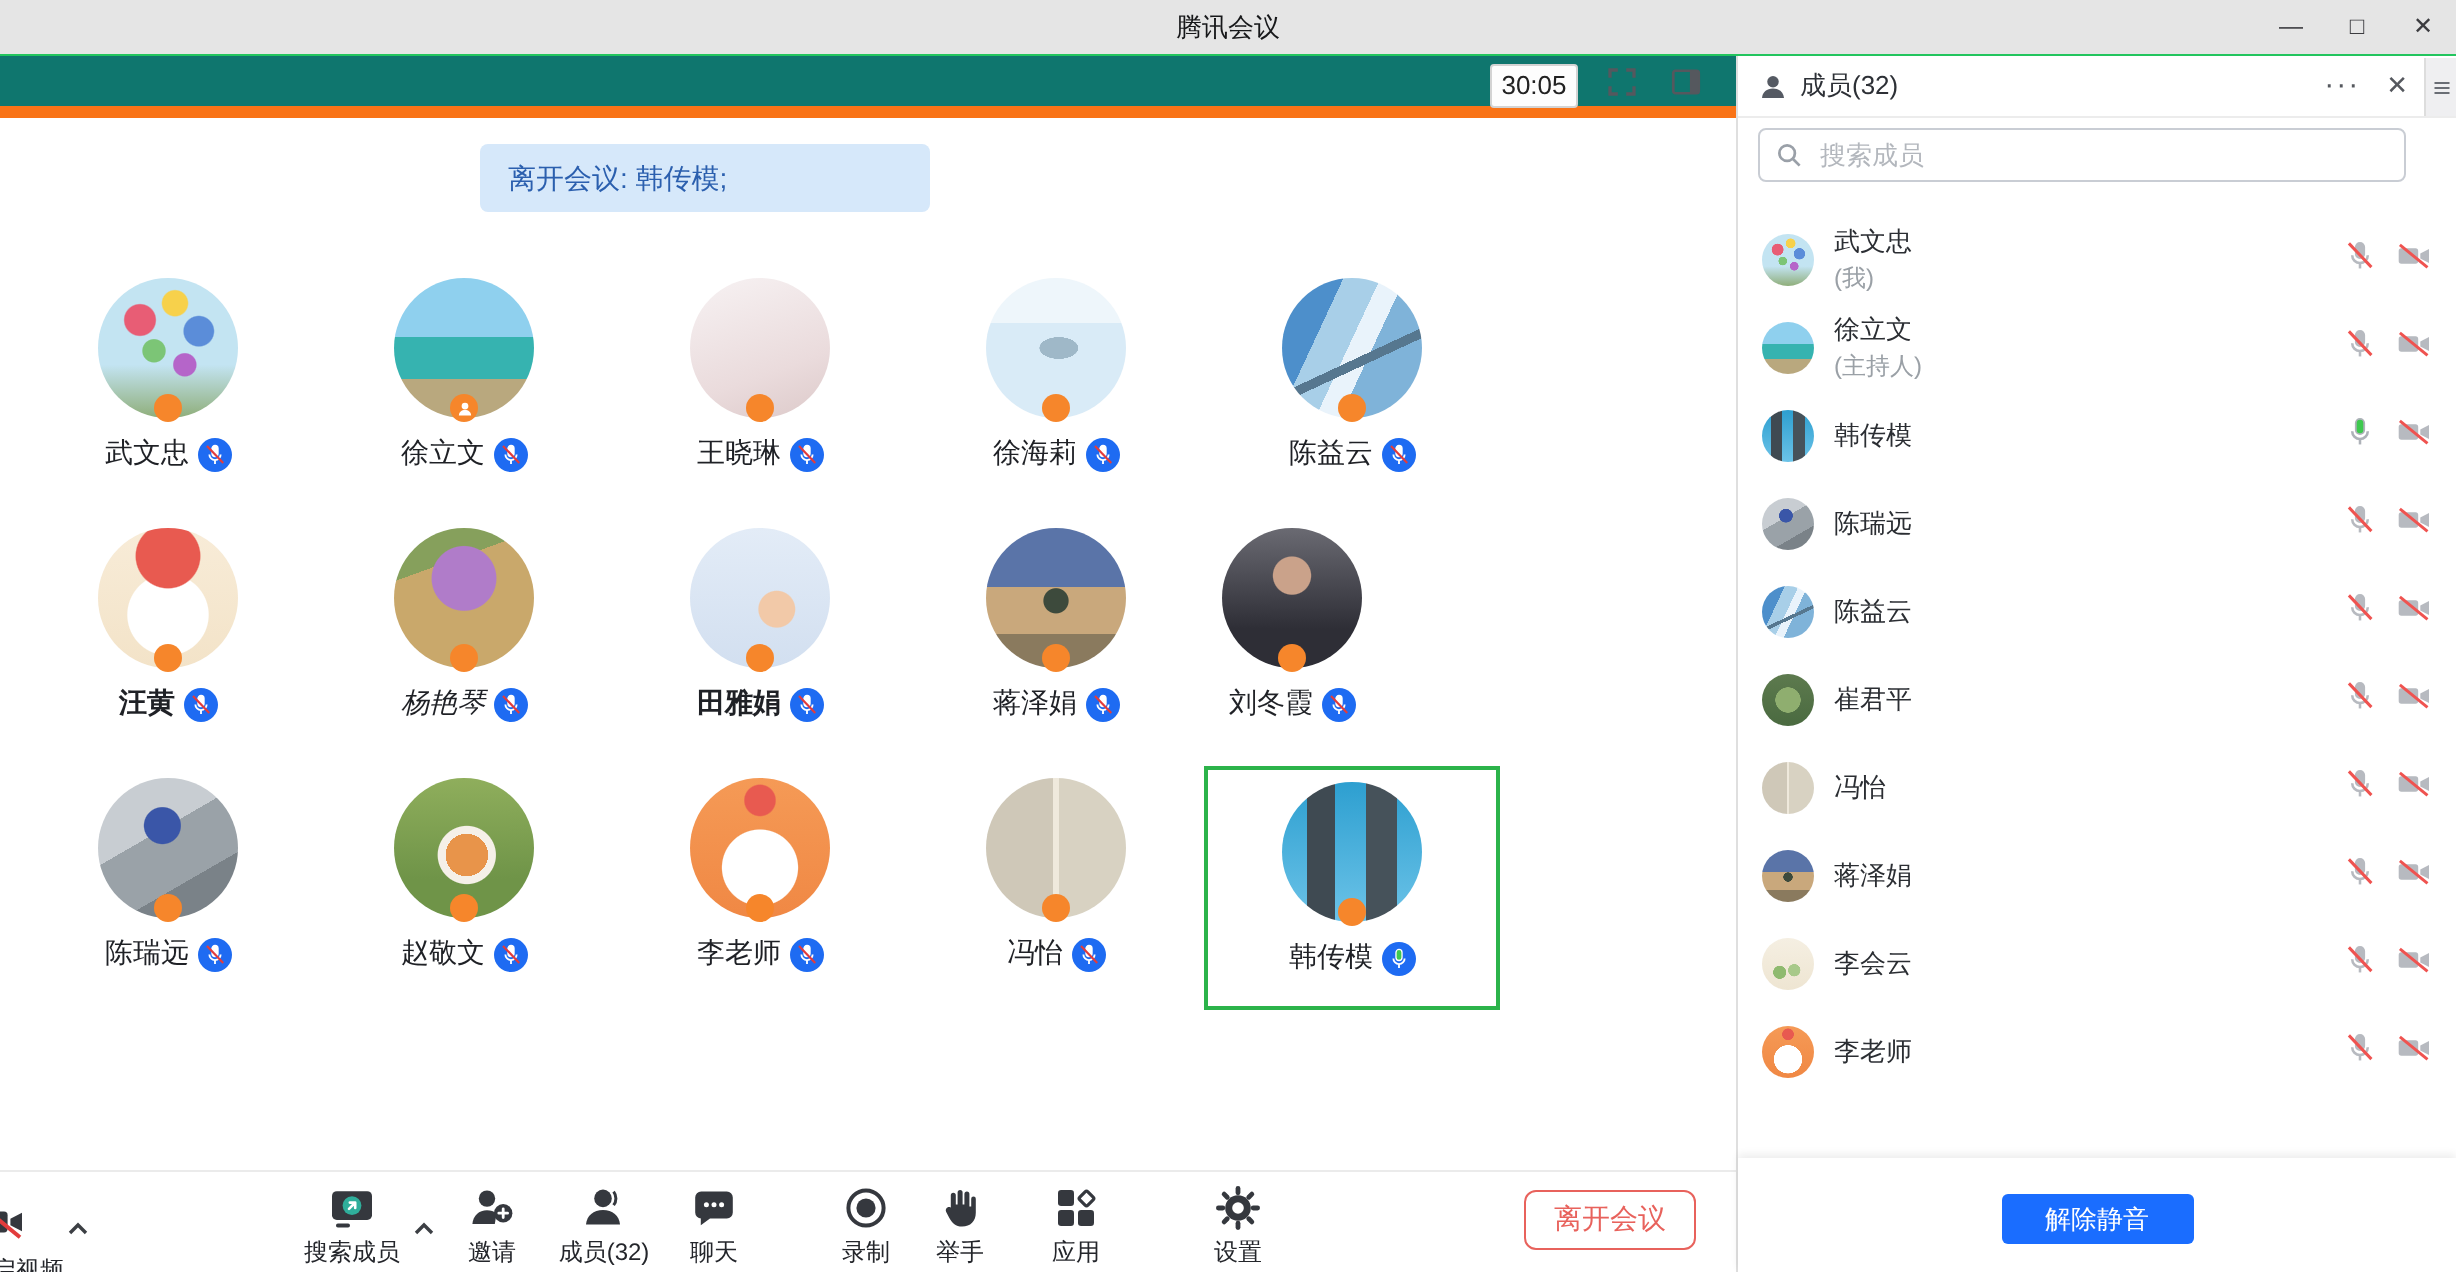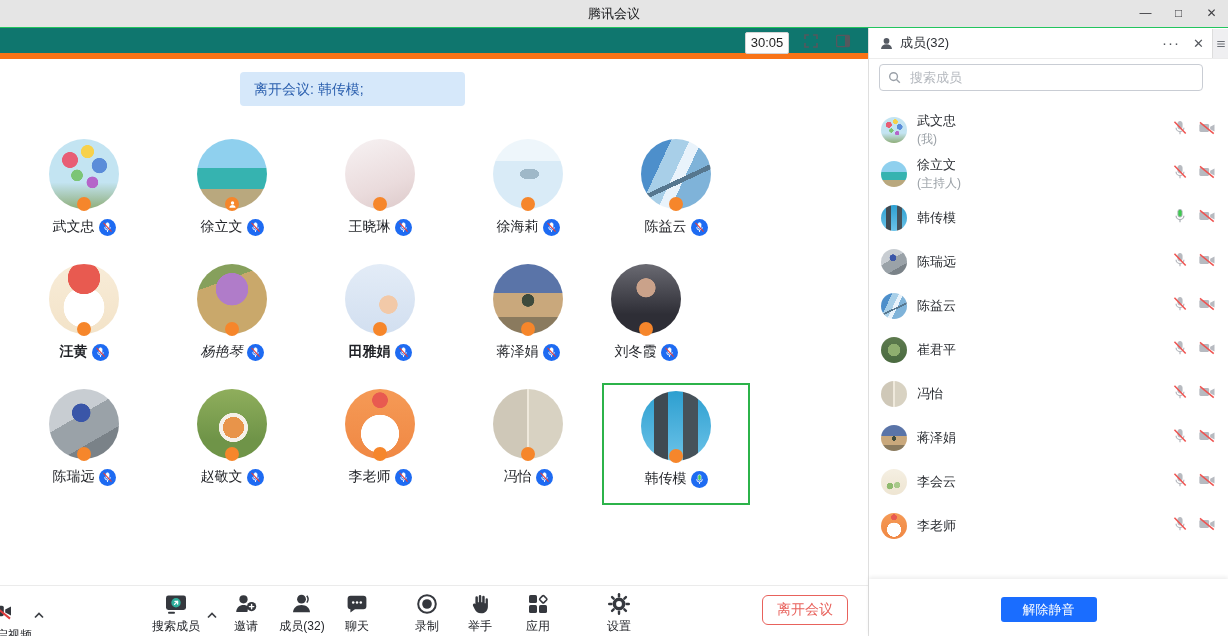--- a/index.html
+++ b/index.html
@@ -427,21 +427,21 @@
     <span class="tb-icon">
           <svg width="24" height="24" viewBox="0 0 24 24">
     <path d="M5.6 3.8h12.8A3 3 0 0 1 21.4 6.8v7.4a3 3 0 0 1-3 3H10l-4.6 3.4v-3.4h.2a3 3 0 0 1-3-3V6.8a3 3 0 0 1 3-3z" fill="#35383e"></path>
     <circle cx="8.2" cy="10.4" r="1.25" fill="#fff"></circle>
             <circle cx="12" cy="10.4" r="1.25" fill="#fff"></circle>
             <circle cx="15.8" cy="10.4" r="1.25" fill="#fff"></circle>
   </svg>
         </span>
     <span class="tb-label">聊天</span>
   </div>
-      <div class="tb-item" style="left: 427px;">
+      <div class="tb-item" style="left: 407px; align-items: flex-end;">
     <span class="tb-icon">
           <svg width="24" height="24" viewBox="0 0 24 24">
     <circle cx="12" cy="12" r="8.8" fill="none" stroke="#35383e" stroke-width="2"></circle>
     <circle cx="12" cy="12" r="4.8" fill="#35383e"></circle>
   </svg>
         </span>
     <span class="tb-label">录制</span>
   </div>
       <div class="tb-item" style="left: 480px;">
     <span class="tb-icon">

